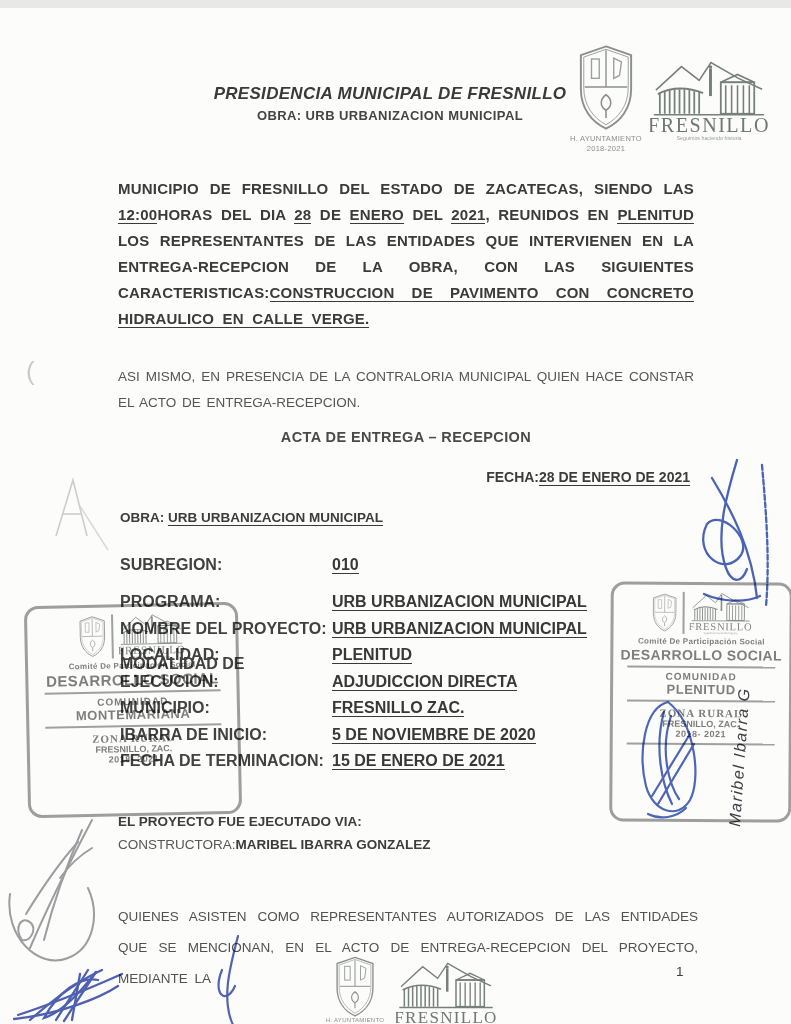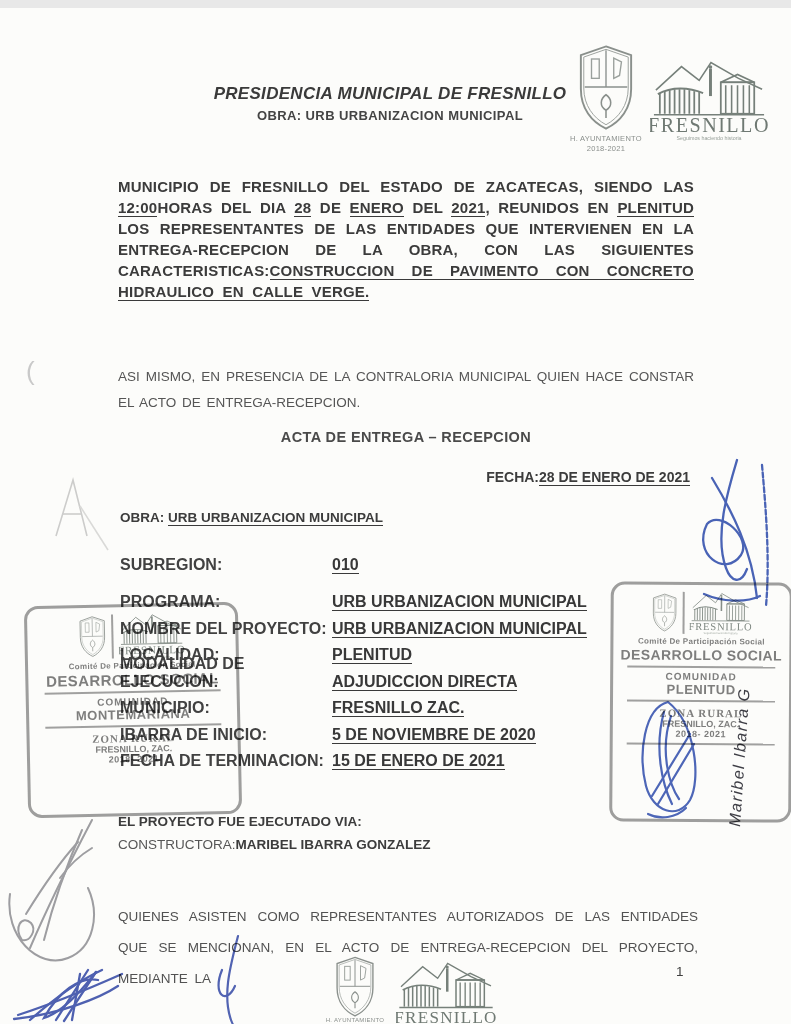--- a/index.html
+++ b/index.html
@@ -13,21 +13,21 @@
   .u{border-bottom:1.6px solid #3a3a3a;padding-bottom:0px;}
 
   
   .hdr{left:170px;top:74px;width:440px;text-align:center;line-height:1.45;}
   .hdr .l1{font-size:17px;font-weight:bold;font-style:italic;letter-spacing:.3px;color:#3a3a3a;}
   .hdr .l2{font-size:16.5px;font-weight:bold;letter-spacing:.6px;color:#3a3a3a;}
   .hdr .l3{font-size:13px;font-weight:bold;letter-spacing:.4px;color:#444;}
   .crest-cap{font-size:7.5px;color:#8a8f8c;text-align:center;line-height:1.35;letter-spacing:.3px;}
 
   
-  .p1{left:118px;top:168px;width:576px;font-size:15px;font-weight:bold;line-height:21px;
+  .p1{left:118px;top:168px;width:576px;font-size:15px;font-weight:bold;line-height:26px;
       text-align:justify;word-spacing:4px;color:#3b3b3b;letter-spacing:.2px;}
   .p2{left:118px;top:356px;width:576px;font-size:13.5px;line-height:26px;color:#555;
       text-align:justify;word-spacing:2px;}
   .acta{left:118px;top:421px;width:576px;text-align:center;font-size:14.5px;font-weight:bold;color:#4a4a4a;letter-spacing:.4px;}
   .fecha{left:118px;top:461px;width:572px;text-align:right;font-size:14px;font-weight:bold;color:#3c3c3c;}
 
   
   .obra-line{left:120px;top:502px;font-size:13.5px;font-weight:bold;color:#3c3c3c;}
   .fields{left:120px;top:539px;width:560px;}
   .frow{display:flex;height:26.5px;align-items:flex-end;font-size:16px;}

